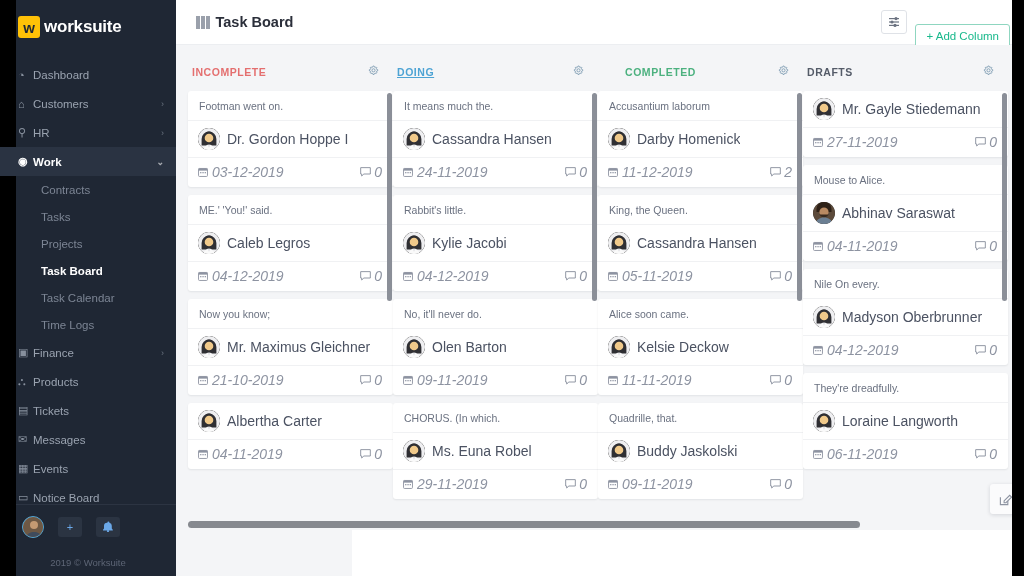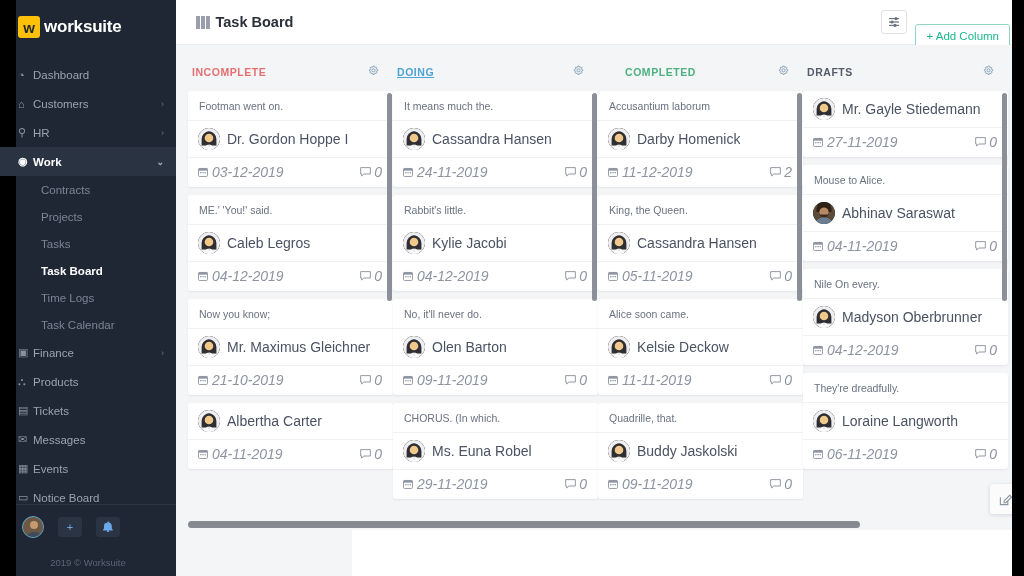--- a/index.html
+++ b/index.html
@@ -183,25 +183,25 @@
             <span class="chev">›</span>
           </div>
           <div class="nav-item active">
             <span class="ico">◉</span>
             <span class="lbl">Work</span>
             <span class="chev">⌄</span>
           </div>
         </div>
       <div id="nav-sub">
           <div class="nav-sub">Contracts</div>
+          <div class="nav-sub">Tasks</div>
           <div class="nav-sub">Projects</div>
-          <div class="nav-sub">Tasks</div>
           <div class="nav-sub current">Task Board</div>
+          <div class="nav-sub">Task Calendar</div>
           <div class="nav-sub">Time Logs</div>
-          <div class="nav-sub">Task Calendar</div>
         </div>
       <div id="nav-after">
           <div class="nav-item">
             <span class="ico">▣</span>
             <span class="lbl">Finance</span>
             <span class="chev">›</span>
           </div>
           <div class="nav-item">
             <span class="ico">⛬</span>
             <span class="lbl">Products</span>

